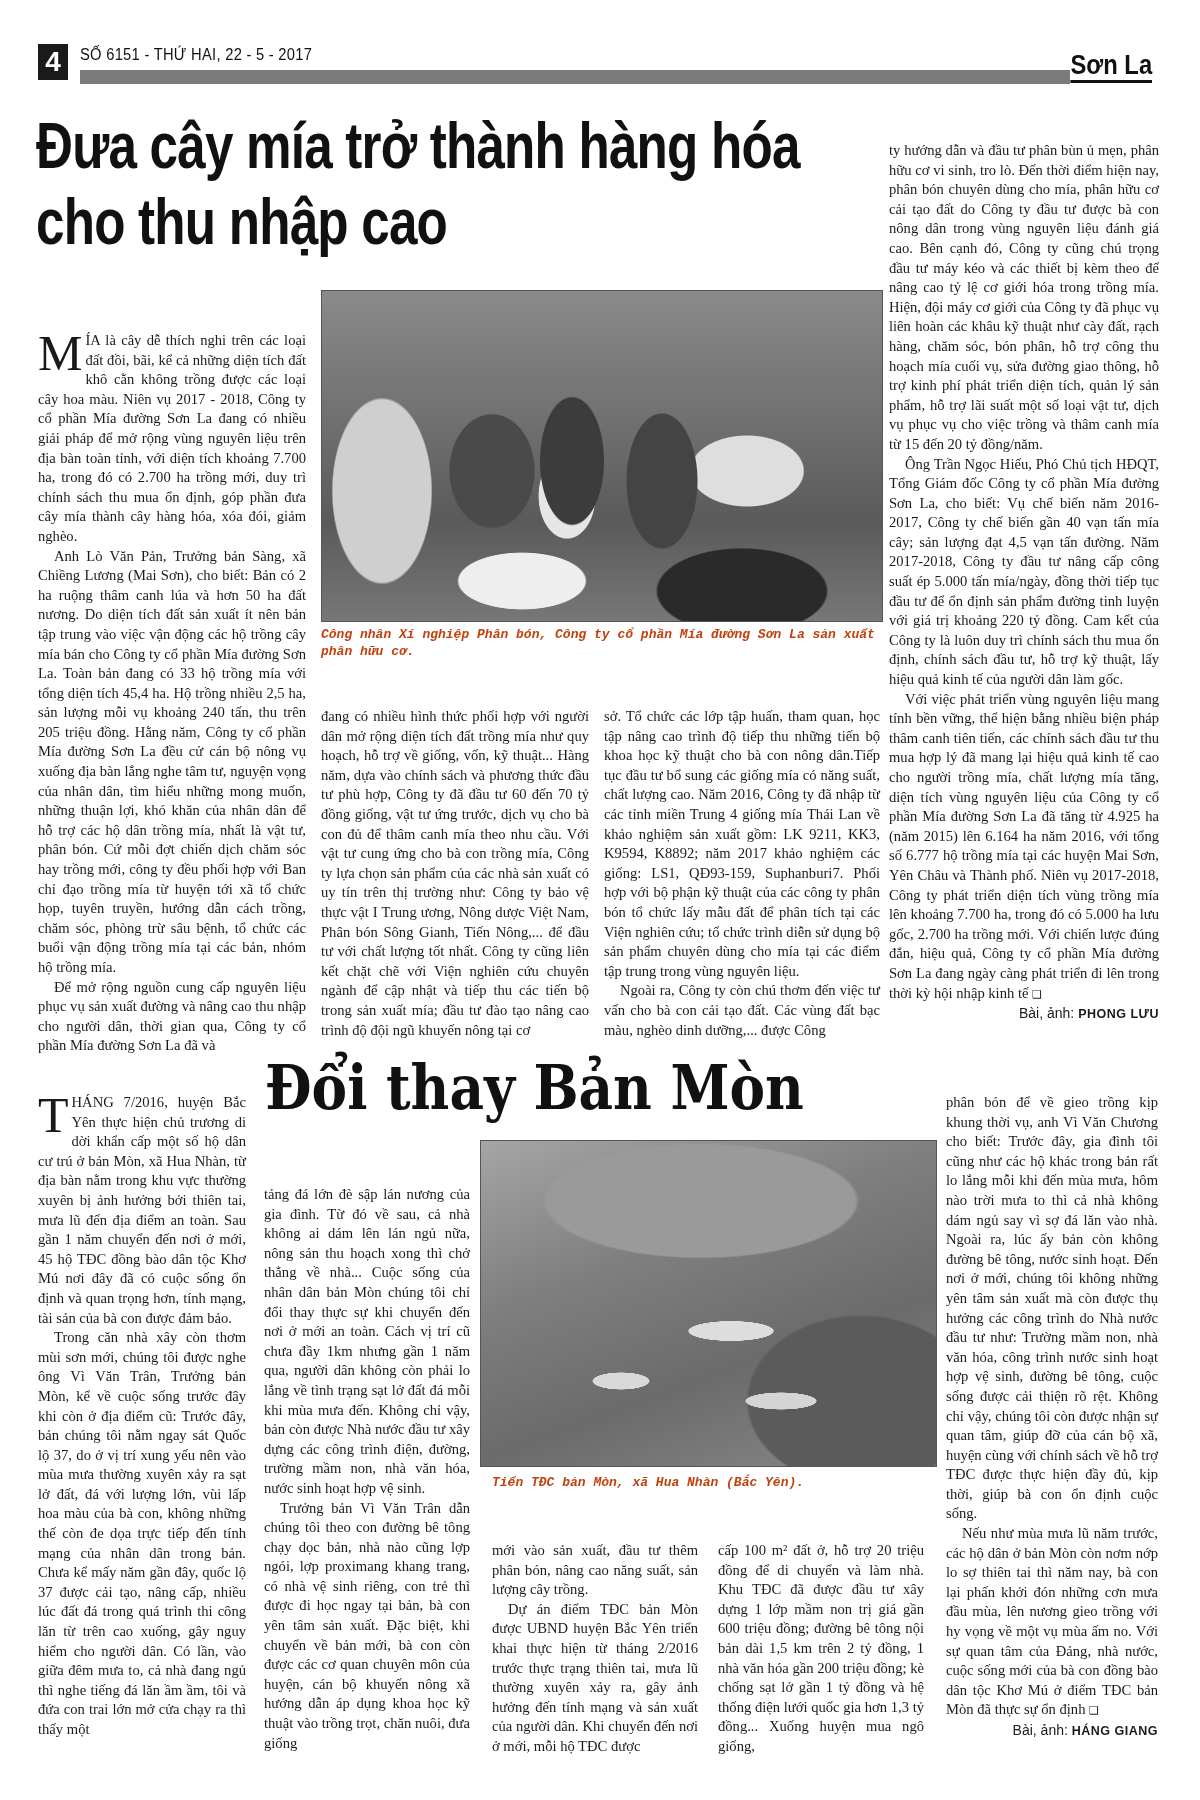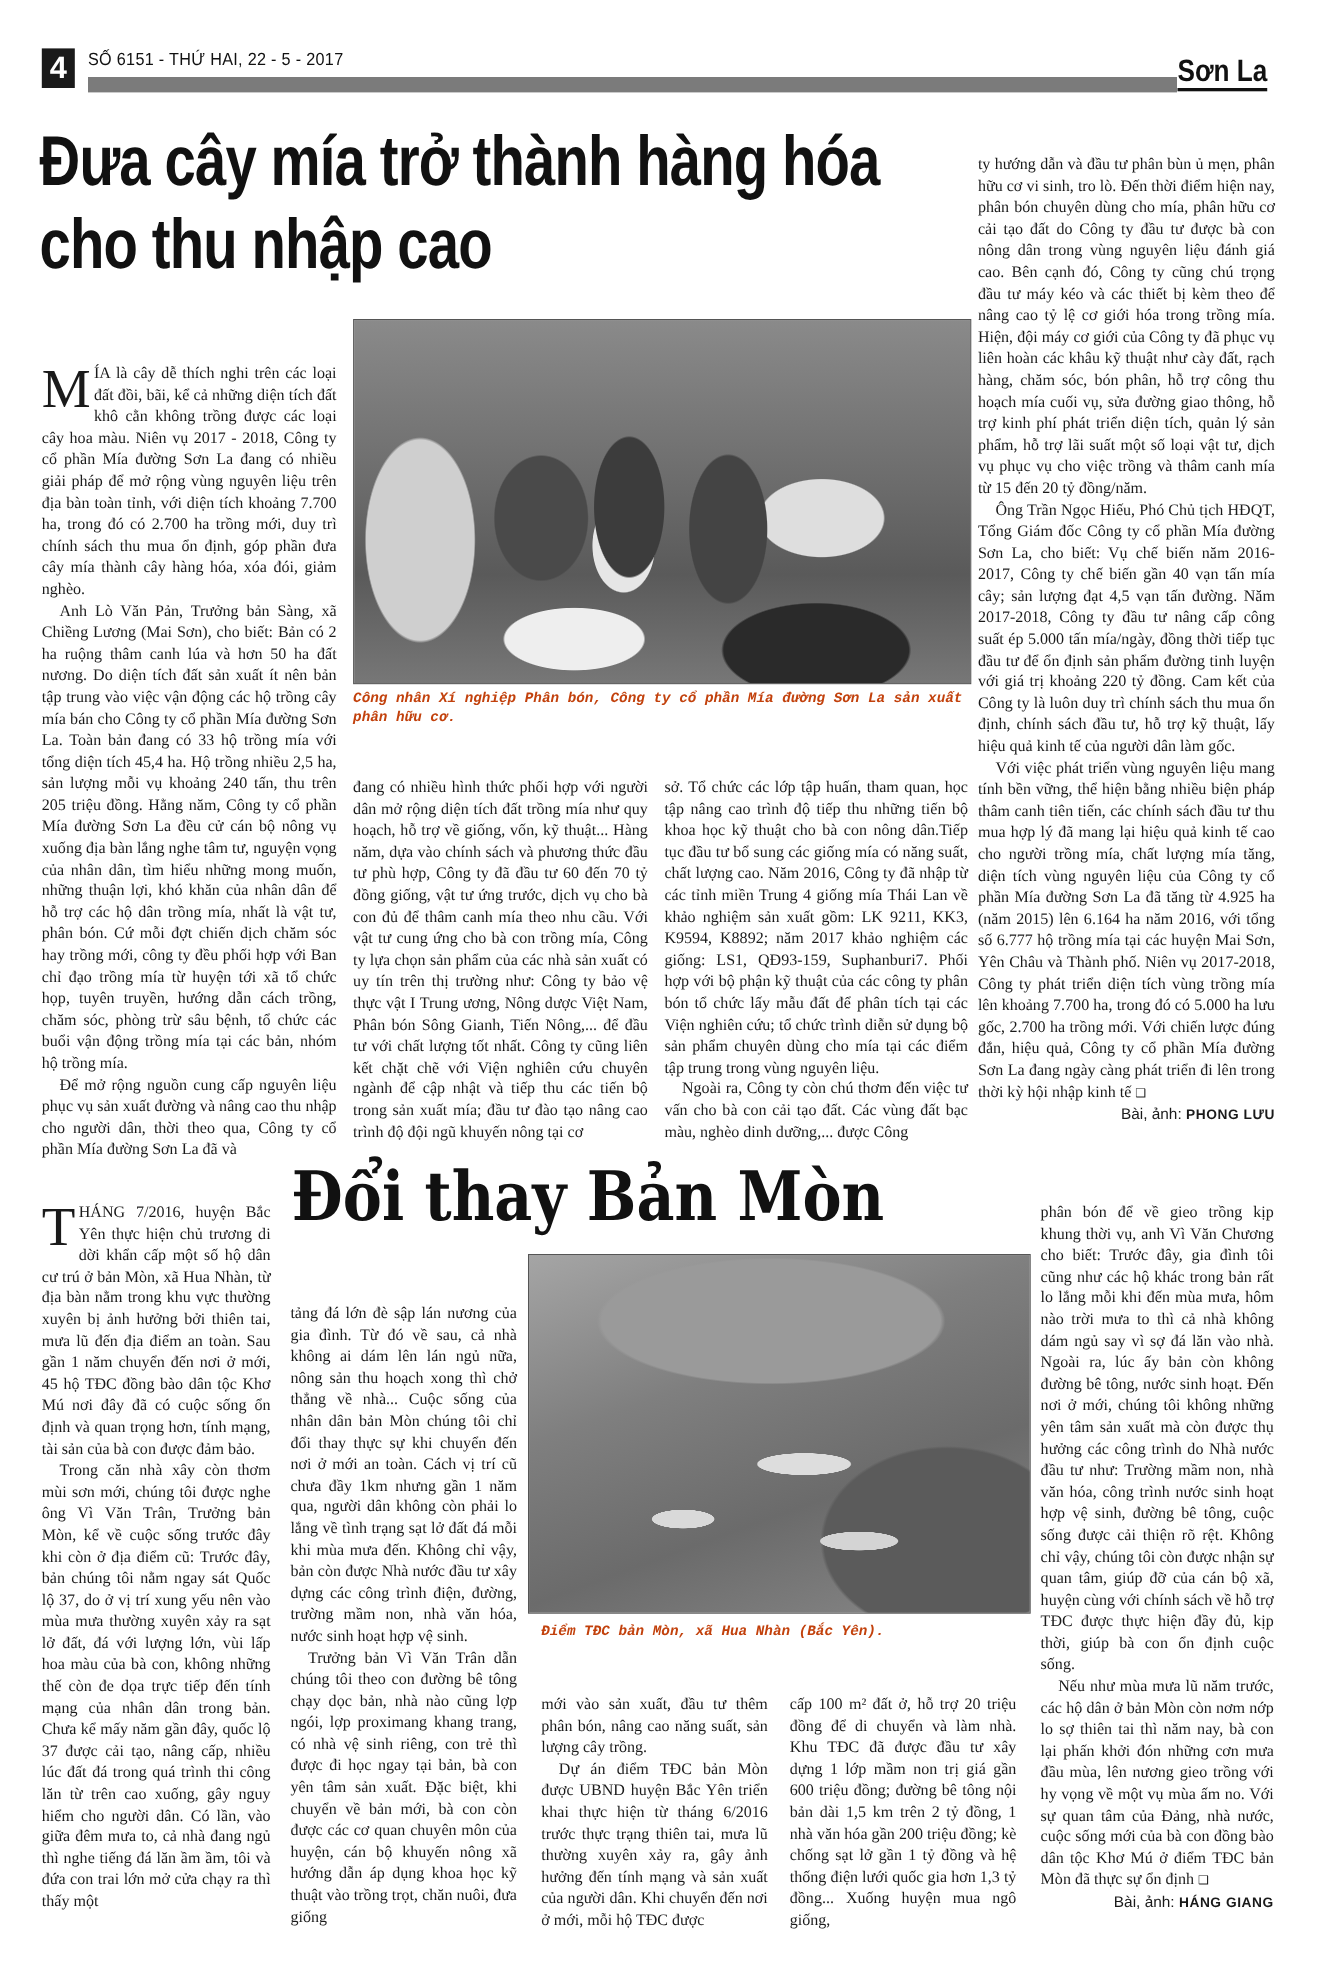--- a/index.html
+++ b/index.html
@@ -66,21 +66,21 @@
 <div class="abs section">Sơn La</div>
 
 <div class="abs headline1">
   <div>Đưa cây mía trở thành hàng hóa</div>
   <div>cho thu nhập cao</div>
 </div>
 
 <div class="abs col" style="left:38px; top:290px; width:268px;">
   <p class="lead"><span class="dropcap">M</span><span>ÍA là cây dễ thích nghi trên các loại đất đồi, bãi, kể cả những diện tích đất khô cằn không trồng được các loại cây hoa màu. Niên vụ 2017 - 2018, Công ty cổ phần Mía đường Sơn La đang có nhiều giải pháp để mở rộng vùng nguyên liệu trên địa bàn toàn tỉnh, với diện tích khoảng 7.700 ha, trong đó có 2.700 ha trồng mới, duy trì chính sách thu mua ổn định, góp phần đưa cây mía thành cây hàng hóa, xóa đói, giảm nghèo.</span></p>
   <p>Anh Lò Văn Pản, Trưởng bản Sàng, xã Chiềng Lương (Mai Sơn), cho biết: Bản có 2 ha ruộng thâm canh lúa và hơn 50 ha đất nương. Do diện tích đất sản xuất ít nên bản tập trung vào việc vận động các hộ trồng cây mía bán cho Công ty cổ phần Mía đường Sơn La. Toàn bản đang có 33 hộ trồng mía với tổng diện tích 45,4 ha. Hộ trồng nhiều 2,5 ha, sản lượng mỗi vụ khoảng 240 tấn, thu trên 205 triệu đồng. Hằng năm, Công ty cổ phần Mía đường Sơn La đều cử cán bộ nông vụ xuống địa bàn lắng nghe tâm tư, nguyện vọng của nhân dân, tìm hiểu những mong muốn, những thuận lợi, khó khăn của nhân dân để hỗ trợ các hộ dân trồng mía, nhất là vật tư, phân bón. Cứ mỗi đợt chiến dịch chăm sóc hay trồng mới, công ty đều phối hợp với Ban chỉ đạo trồng mía từ huyện tới xã tổ chức họp, tuyên truyền, hướng dẫn cách trồng, chăm sóc, phòng trừ sâu bệnh, tổ chức các buổi vận động trồng mía tại các bản, nhóm hộ trồng mía.</p>
-  <p>Để mở rộng nguồn cung cấp nguyên liệu phục vụ sản xuất đường và nâng cao thu nhập cho người dân, thời theo qua, Công ty cổ phần Mía đường Sơn La đã và</p>
+  <p>Để mở rộng nguồn cung cấp nguyên liệu phục vụ sản xuất đường và nâng cao thu nhập cho người dân, thời gian qua, Công ty cổ phần Mía đường Sơn La đã và</p>
 </div>
 
 <div class="abs photo1"></div>
 <div class="abs caption" style="left:321px; top:626px; width:560px;">Công nhân Xí nghiệp Phân bón, Công ty cổ phần Mía đường Sơn La sản xuất phân hữu cơ.</div>
 
 <div class="abs col" style="left:321px; top:666px; width:268px;">
   <p class="lead">đang có nhiều hình thức phối hợp với người dân mở rộng diện tích đất trồng mía như quy hoạch, hỗ trợ về giống, vốn, kỹ thuật... Hàng năm, dựa vào chính sách và phương thức đầu tư phù hợp, Công ty đã đầu tư 60 đến 70 tỷ đồng giống, vật tư ứng trước, dịch vụ cho bà con đủ để thâm canh mía theo nhu cầu. Với vật tư cung ứng cho bà con trồng mía, Công ty lựa chọn sản phẩm của các nhà sản xuất có uy tín trên thị trường như: Công ty bảo vệ thực vật I Trung ương, Nông dược Việt Nam, Phân bón Sông Gianh, Tiến Nông,... để đầu tư với chất lượng tốt nhất. Công ty cũng liên kết chặt chẽ với Viện nghiên cứu chuyên ngành để cập nhật và tiếp thu các tiến bộ trong sản xuất mía; đầu tư đào tạo nâng cao trình độ đội ngũ khuyến nông tại cơ</p>
 </div>
 
 <div class="abs col" style="left:604px; top:666px; width:276px;">
@@ -104,25 +104,25 @@
 </div>
 
 <div class="abs headline2">Đổi thay Bản Mòn</div>
 
 <div class="abs col" style="left:264px; top:1144px; width:206px;">
   <p class="lead">tảng đá lớn đè sập lán nương của gia đình. Từ đó về sau, cả nhà không ai dám lên lán ngủ nữa, nông sản thu hoạch xong thì chở thẳng về nhà... Cuộc sống của nhân dân bản Mòn chúng tôi chỉ đổi thay thực sự khi chuyển đến nơi ở mới an toàn. Cách vị trí cũ chưa đầy 1km nhưng gần 1 năm qua, người dân không còn phải lo lắng về tình trạng sạt lở đất đá mỗi khi mùa mưa đến. Không chỉ vậy, bản còn được Nhà nước đầu tư xây dựng các công trình điện, đường, trường mầm non, nhà văn hóa, nước sinh hoạt hợp vệ sinh.</p>
   <p>Trưởng bản Vì Văn Trân dẫn chúng tôi theo con đường bê tông chạy dọc bản, nhà nào cũng lợp ngói, lợp proximang khang trang, có nhà vệ sinh riêng, con trẻ thì được đi học ngay tại bản, bà con yên tâm sản xuất. Đặc biệt, khi chuyển về bản mới, bà con còn được các cơ quan chuyên môn của huyện, cán bộ khuyến nông xã hướng dẫn áp dụng khoa học kỹ thuật vào trồng trọt, chăn nuôi, đưa giống</p>
 </div>
 
 <div class="abs photo2"></div>
-<div class="abs caption" style="left:492px; top:1474px; width:440px;">Điểm TĐC bản Mòn, xã Hua Nhàn (Bắc Yên).</div>
+<div class="abs caption" style="left:492px; top:1474px; width:440px;">Tiến TĐC bản Mòn, xã Hua Nhàn (Bắc Yên).</div>
 
 <div class="abs col" style="left:492px; top:1500px; width:206px;">
   <p class="lead">mới vào sản xuất, đầu tư thêm phân bón, nâng cao năng suất, sản lượng cây trồng.</p>
-  <p>Dự án điểm TĐC bản Mòn được UBND huyện Bắc Yên triển khai thực hiện từ tháng 6/2016 trước thực trạng thiên tai, mưa lũ thường xuyên xảy ra, gây ảnh hưởng đến tính mạng và sản xuất của người dân. Khi chuyển đến nơi ở mới, mỗi hộ TĐC được</p>
+  <p>Dự án điểm TĐC bản Mòn được UBND huyện Bắc Yên triển khai thực hiện từ tháng 2/2016 trước thực trạng thiên tai, mưa lũ thường xuyên xảy ra, gây ảnh hưởng đến tính mạng và sản xuất của người dân. Khi chuyển đến nơi ở mới, mỗi hộ TĐC được</p>
 </div>
 
 <div class="abs col" style="left:718px; top:1500px; width:206px;">
   <p class="lead">cấp 100 m² đất ở, hỗ trợ 20 triệu đồng để di chuyển và làm nhà. Khu TĐC đã được đầu tư xây dựng 1 lớp mầm non trị giá gần 600 triệu đồng; đường bê tông nội bản dài 1,5 km trên 2 tỷ đồng, 1 nhà văn hóa gần 200 triệu đồng; kè chống sạt lở gần 1 tỷ đồng và hệ thống điện lưới quốc gia hơn 1,3 tỷ đồng... Xuống huyện mua ngô giống,</p>
 </div>
 
 <div class="abs col" style="left:946px; top:1052px; width:212px;">
   <p class="lead">phân bón để về gieo trồng kịp khung thời vụ, anh Vì Văn Chương cho biết: Trước đây, gia đình tôi cũng như các hộ khác trong bản rất lo lắng mỗi khi đến mùa mưa, hôm nào trời mưa to thì cả nhà không dám ngủ say vì sợ đá lăn vào nhà. Ngoài ra, lúc ấy bản còn không đường bê tông, nước sinh hoạt. Đến nơi ở mới, chúng tôi không những yên tâm sản xuất mà còn được thụ hưởng các công trình do Nhà nước đầu tư như: Trường mầm non, nhà văn hóa, công trình nước sinh hoạt hợp vệ sinh, đường bê tông, cuộc sống được cải thiện rõ rệt. Không chỉ vậy, chúng tôi còn được nhận sự quan tâm, giúp đỡ của cán bộ xã, huyện cùng với chính sách về hỗ trợ TĐC được thực hiện đầy đủ, kịp thời, giúp bà con ổn định cuộc sống.</p>
   <p><span>Nếu như mùa mưa lũ năm trước, các hộ dân ở bản Mòn còn nơm nớp lo sợ thiên tai thì năm nay, bà con lại phấn khởi đón những cơn mưa đầu mùa, lên nương gieo trồng với hy vọng về một vụ mùa ấm no. Với sự quan tâm của Đảng, nhà nước, cuộc sống mới của bà con đồng bào dân tộc Khơ Mú ở điểm TĐC bản Mòn đã thực sự ổn định</span> <span class="endmark">❑</span></p>
   <div class="byline">

